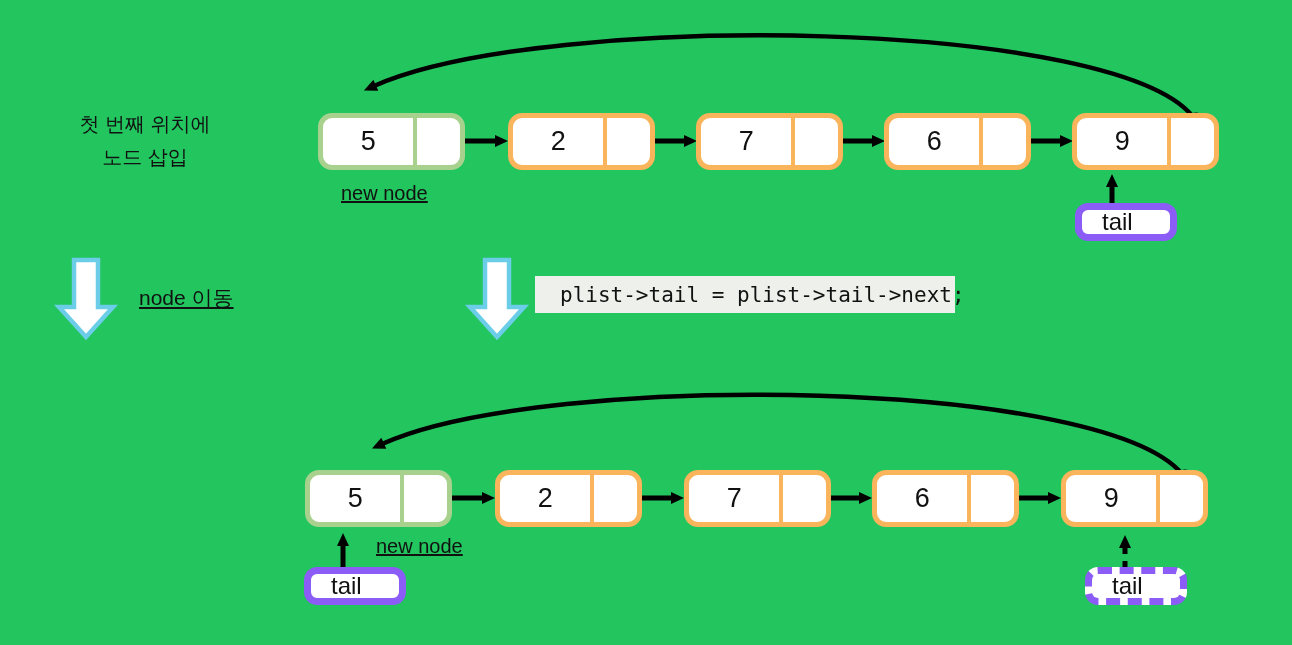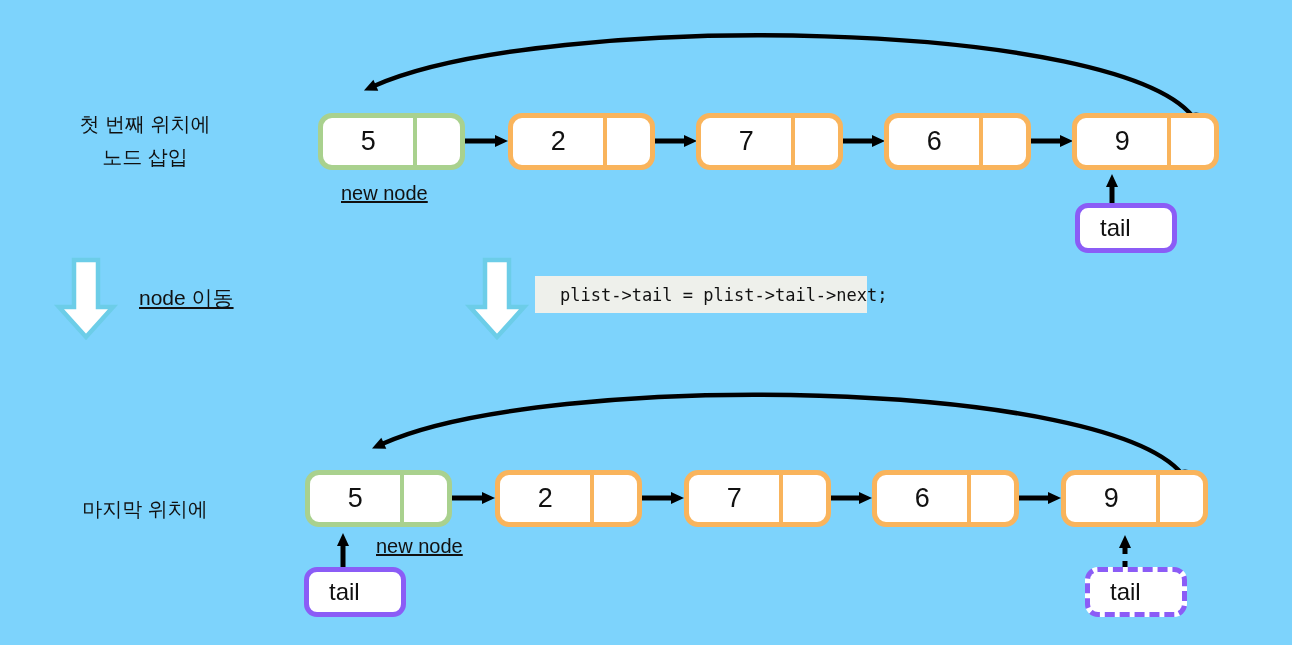--- a/index.html
+++ b/index.html
@@ -1,44 +1,44 @@
 <!DOCTYPE html>
 <html><head>
 <meta charset="utf-8">
 <style>
   html,body{margin:0;padding:0;background:#ffffff;}
   body{font-family:"Liberation Sans","DejaVu Sans",sans-serif;}
-  #canvas{position:relative;width:1292px;height:645px;background:#7dd3fc;overflow:hidden;}
+  #canvas{position:relative;width:1292px;height:645px;background:#22c55e;overflow:hidden;}
 
   
   .caption{position:absolute;width:290px;text-align:center;font-size:20px;line-height:33px;color:#111;}
 
   
   .node{position:absolute;width:147px;height:57px;box-sizing:border-box;
         border:5px solid #F9B45C;border-radius:14px;background:#fff;display:flex;}
   .node.green{border-color:#A9D18E;}
   .node .cell{flex:0 0 66%;display:flex;align-items:center;justify-content:center;
         font-size:27px;color:#111;border-right:4px solid #F9B45C;}
   .node.green .cell{border-right-color:#A9D18E;}
   .node .ptr{flex:1;}
 
   
   .small-label{position:absolute;font-size:20px;color:#111;white-space:nowrap;text-decoration:underline;}
 
   
-  .tailbox{position:absolute;width:102px;height:50px;box-sizing:border-box;
-        border:5px solid #8b5cf6;border-radius:13px;background:#fff;
+  .tailbox{position:absolute;width:102px;height:38px;box-sizing:border-box;
+        border:7px solid #8b5cf6;border-radius:13px;background:#fff;
         display:flex;align-items:center;font-size:24px;color:#111;padding-left:20px;}
   .tailbox.dashed{border-style:dashed;}
 
   
-  .codebox{position:absolute;left:535px;top:276px;width:332px;height:37px;
+  .codebox{position:absolute;left:535px;top:276px;width:420px;height:37px;
         background:#EEF0EB;display:flex;align-items:center;padding-left:25px;
         box-sizing:border-box;font-family:"DejaVu Sans Mono","Liberation Mono",monospace;
-        font-size:17px;color:#111;white-space:pre;}
+        font-size:21px;color:#111;white-space:pre;}
 
   svg.overlay{position:absolute;left:0;top:0;pointer-events:none;}
 </style>
 </head>
 <body>
 
 <div id="canvas">
 
   <svg class="overlay" width="1292" height="645" viewBox="0 0 1292 645">
     <defs>
@@ -134,21 +134,20 @@
     <span>tail</span>
   </div>
 
   <div class="small-label" style="left:139px;top:284px;font-size:21px;">node 이동</div>
 
   <div class="codebox">
     <span>plist-&gt;tail = plist-&gt;tail-&gt;next;</span>
   </div>
 
   <div class="caption" style="left:0px;top:493px;">
-    <div>마지막 위치에</div>
   </div>
 
   <div class="node green" style="left:305px;top:470px;">
     <div class="cell">5</div>
     <div class="ptr"></div>
   </div>
   <div class="node" style="left:495px;top:470px;">
     <div class="cell">2</div>
     <div class="ptr"></div>
   </div>

